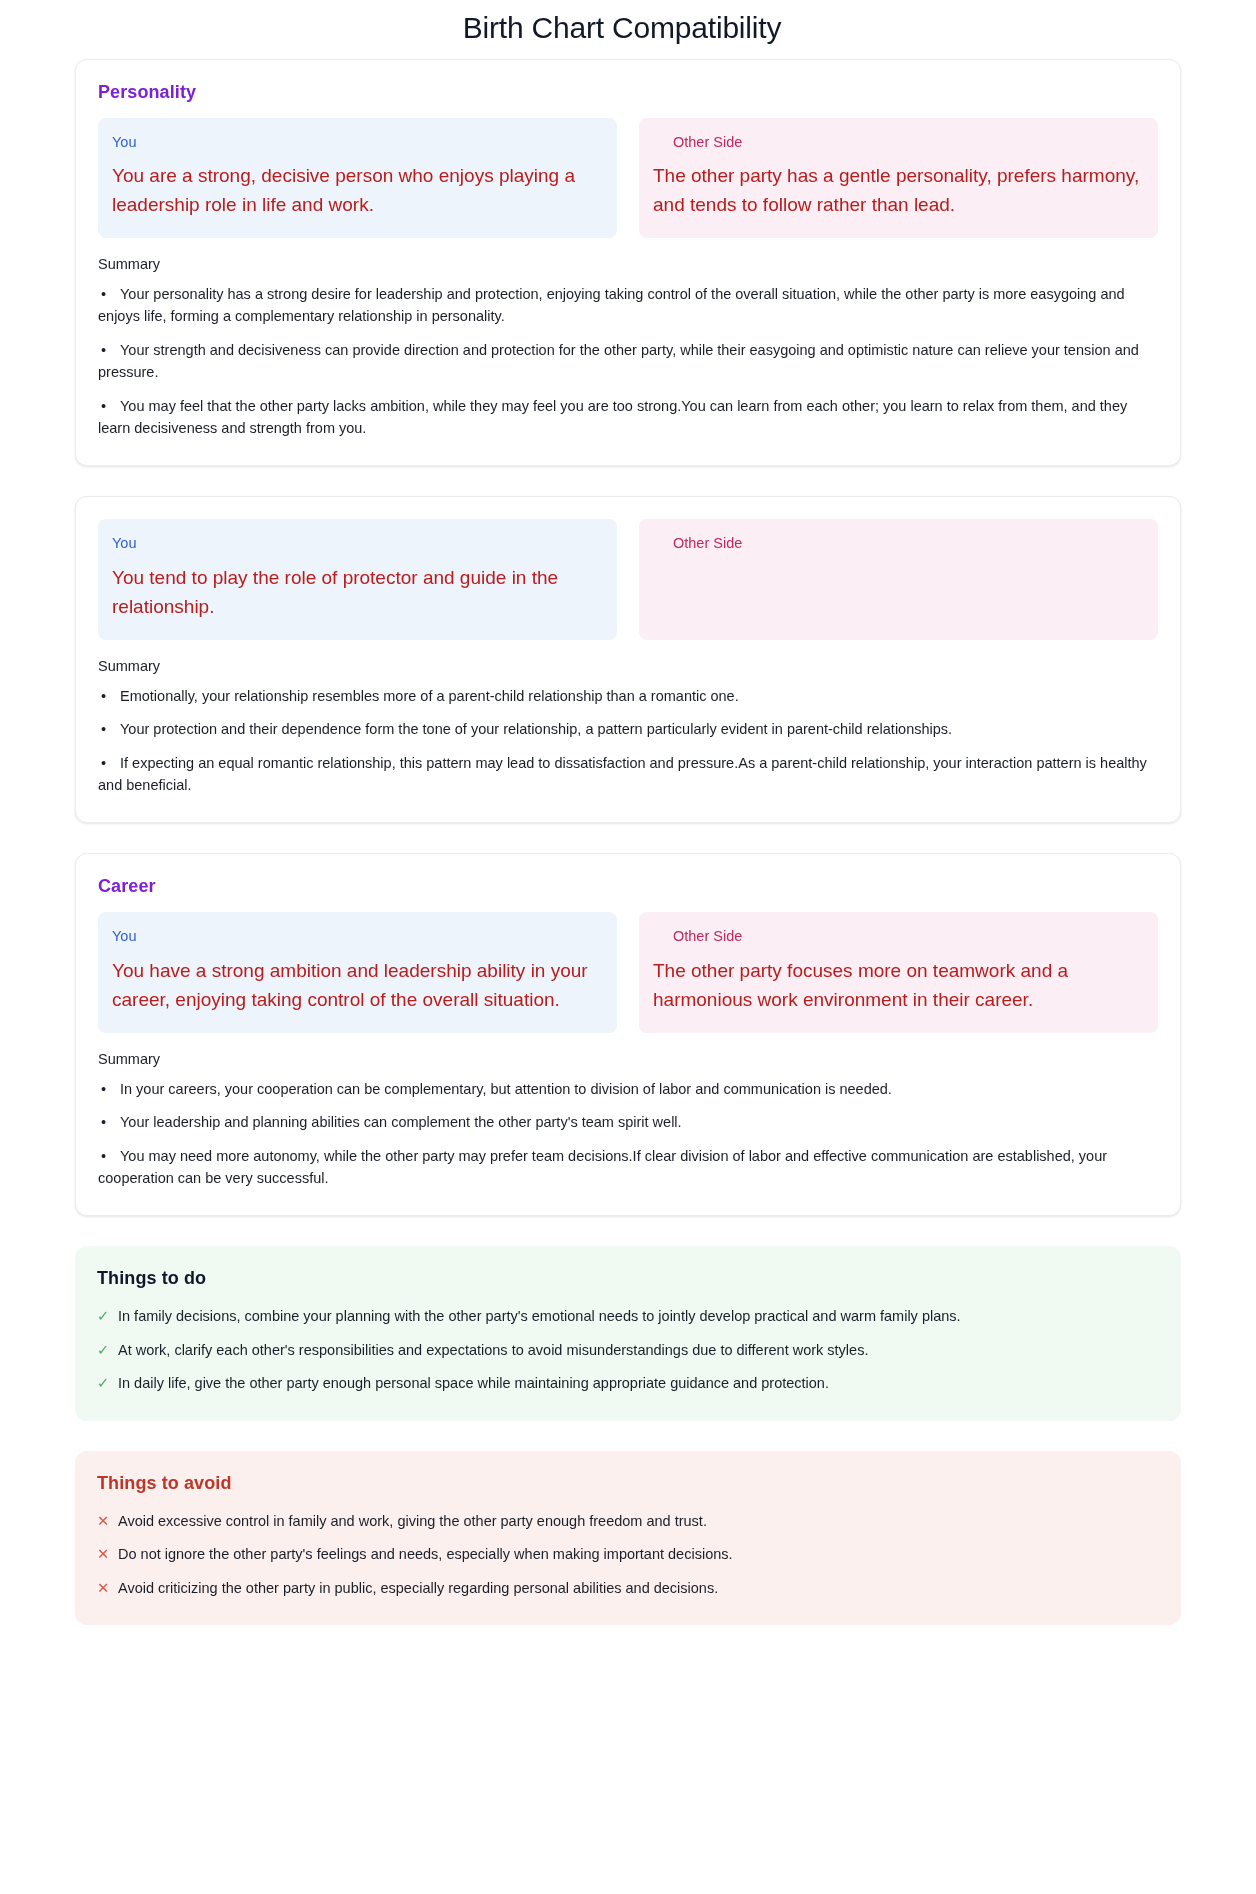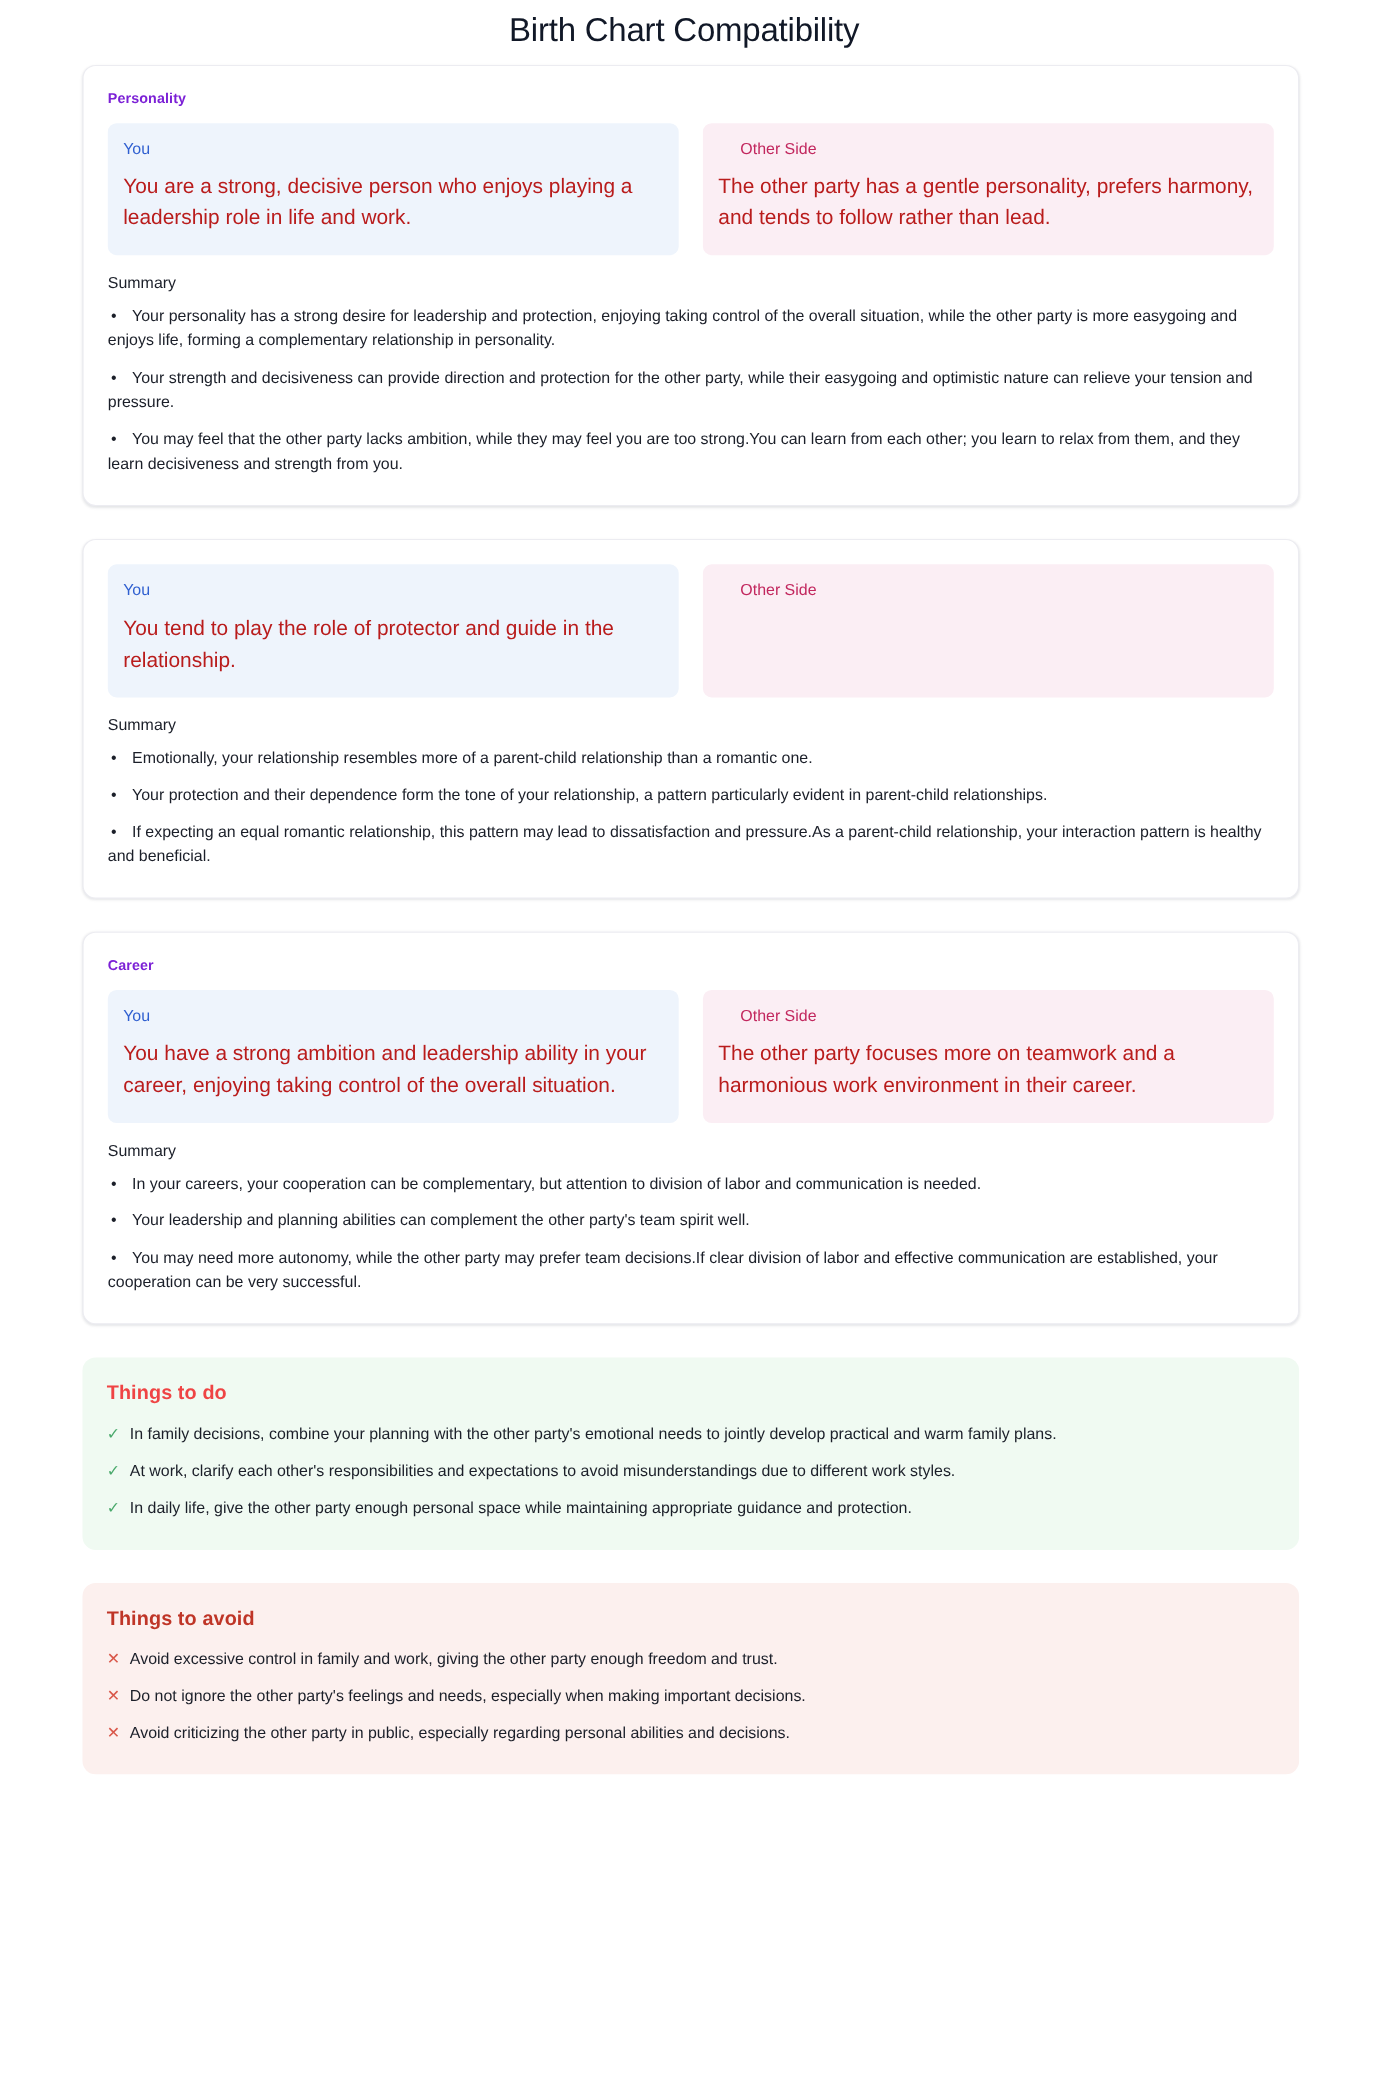--- a/index.html
+++ b/index.html
@@ -38,21 +38,21 @@
   .section-card {
     background: #ffffff;
     border: 1px solid #ececf1;
     border-radius: 12px;
     box-shadow: 0 1px 3px rgba(16,24,40,0.07), 0 1px 2px rgba(16,24,40,0.04);
     padding: 22px 22px 26px 22px;
     margin-bottom: 30px;
   }
 
   .section-title {
-    font-size: 13px;
+    font-size: 18px;
     font-weight: 700;
     color: #7c21d6;
     margin-bottom: 15px;
     letter-spacing: 0.1px;
   }
 
   .pair {
     display: flex;
     gap: 22px;
     margin-bottom: 18px;
@@ -126,21 +126,21 @@
   }
   .advice-card.do    { background: #f0faf2; }
   .advice-card.avoid { background: #fcf0ee; }
 
   .advice-title {
     font-size: 18px;
     font-weight: 700;
     margin-bottom: 16px;
     letter-spacing: 0.1px;
   }
-  .advice-card.do    .advice-title { color: #ef4444; }
+  .advice-card.do    .advice-title { color: #0f172a; }
   .advice-card.avoid .advice-title { color: #bf3527; }
 
   .advice-list { list-style: none; }
 
   .advice-list li {
     display: flex;
     align-items: flex-start;
     gap: 8px;
     font-size: 14.5px;
     line-height: 1.55;

